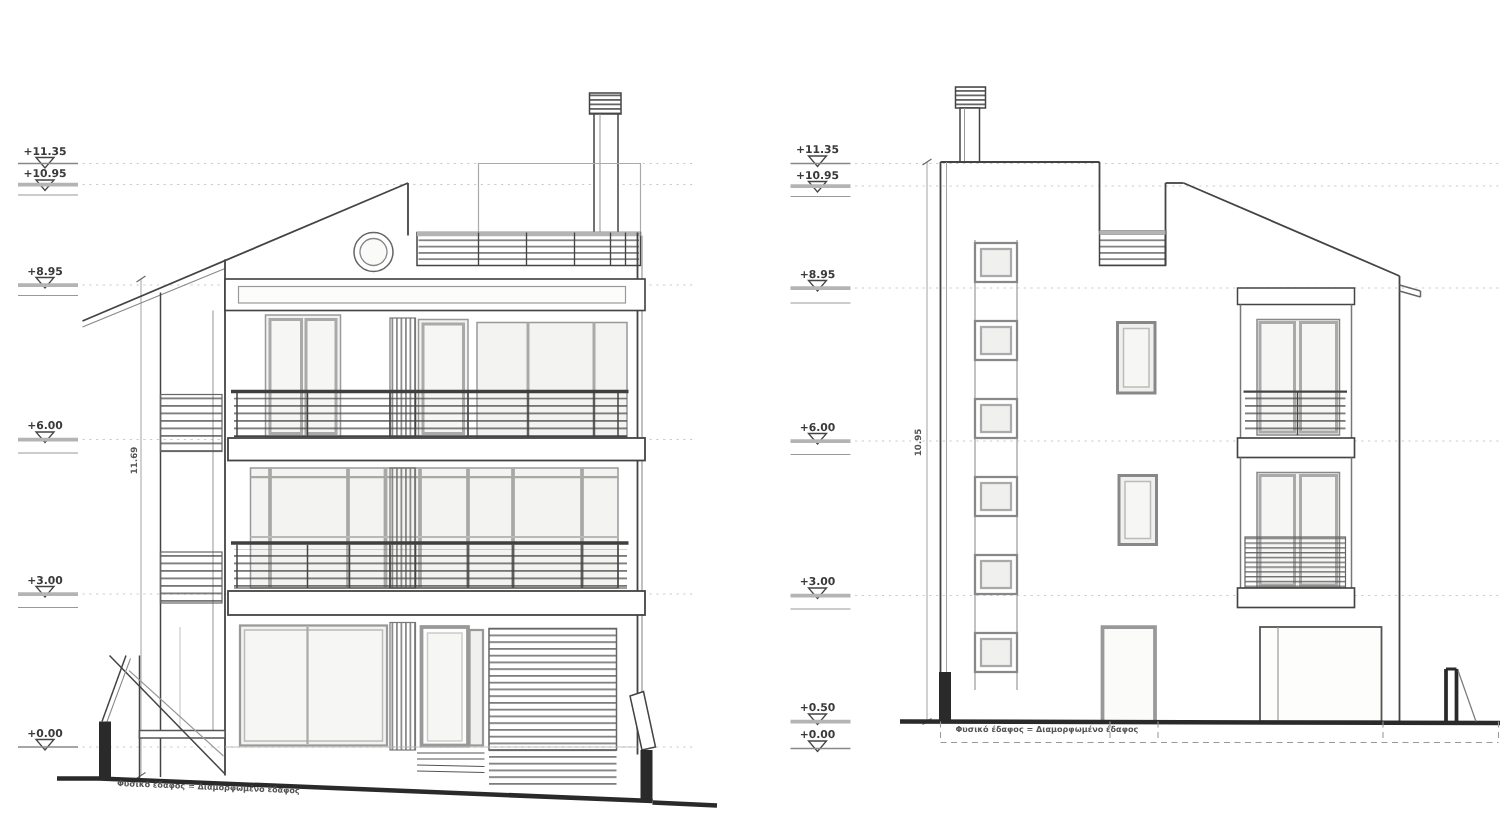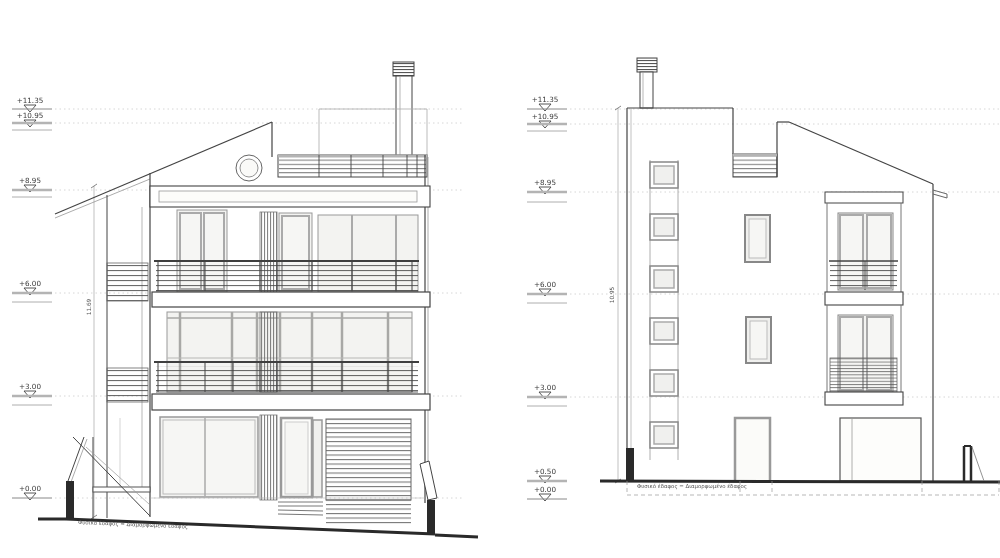--- a/index.html
+++ b/index.html
@@ -1,17 +1,17 @@
 <!DOCTYPE html>
 <html><head>
 <meta charset="utf-8">
 <style>
   html,body{margin:0;padding:0;background:#ffffff;}
   .sheet{position:relative;width:1000px;height:558px;background:#ffffff;overflow:hidden;
-         font-family:"DejaVu Sans", sans-serif;}
+         font-family:"DejaVu Sans", sans-serif;font-weight:bold;}
   svg text{font-family:"DejaVu Sans", sans-serif;fill:#3a3a3a;}
   .lvl{font-size:7.2px;}
   .dim{font-size:5.8px;fill:#555;}
   .note{font-size:5.4px;fill:#555;}
 </style>
 </head>
 <body>
 
 <div class="sheet">
 <svg width="1000" height="558" viewBox="0 0 1000 558">

